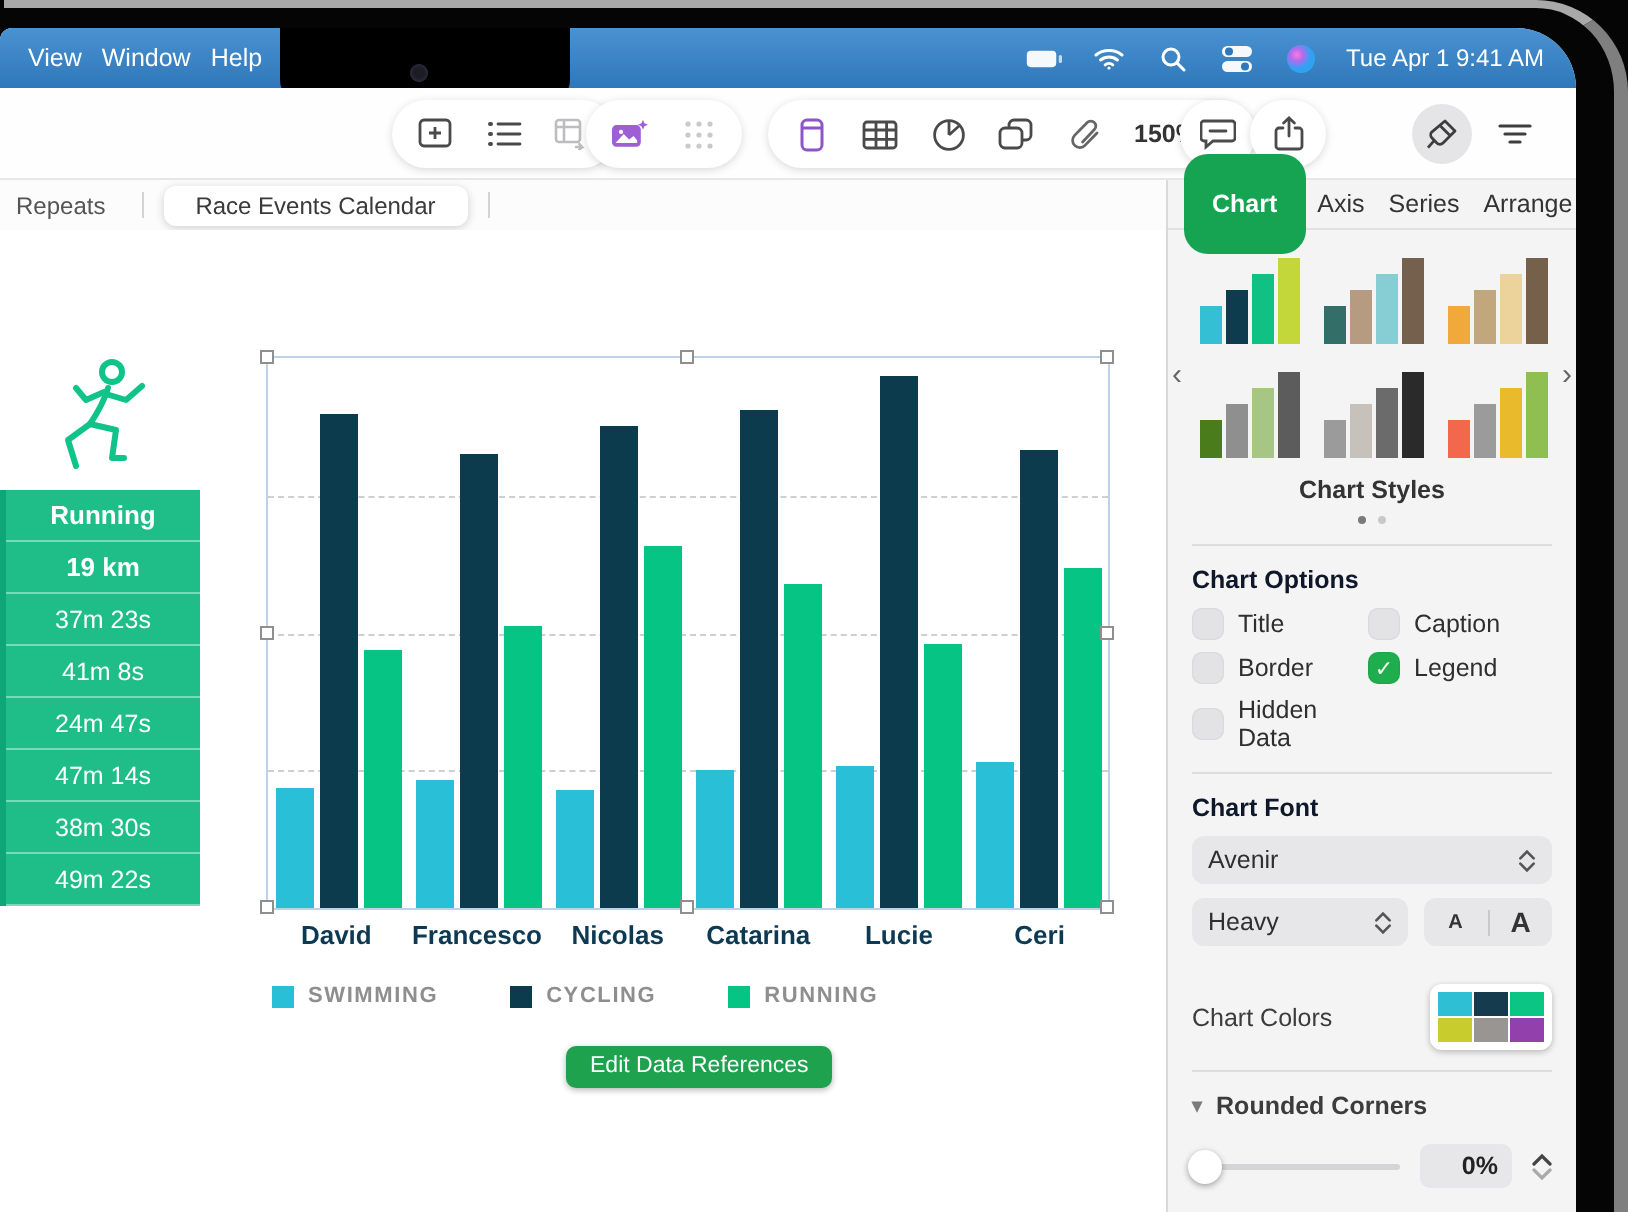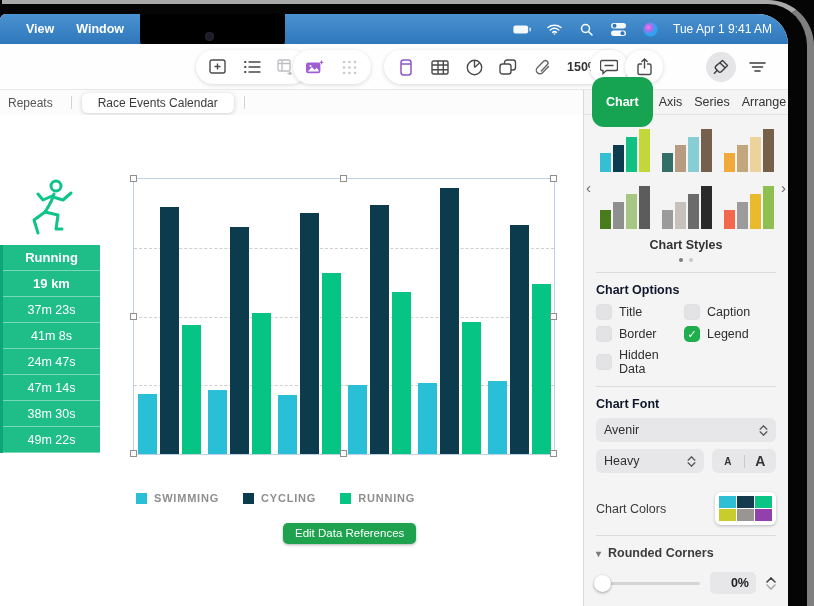--- a/index.html
+++ b/index.html
@@ -7,21 +7,21 @@
   .device { position:relative; width:814px; height:606px; background:#050505; overflow:hidden; }
   .rim { position:absolute; top:0; right:0; width:812px; height:606px;
          border-top:4px solid #a9a9a9; border-right:7px solid #7f7f7f; border-top-right-radius:46px; }
   .screen { position:absolute; top:14px; left:0; width:788px; height:592px; background:#fff;
             border-radius:6px 30px 0 0; overflow:hidden; }
 
   
   .menubar { position:absolute; top:0; left:0; right:0; height:30px;
              background:linear-gradient(180deg,#4a92d1,#2e77ba);
              display:flex; align-items:center; color:#fff; font-size:12.5px; }
-  .menubar .menus { display:flex; gap:22px; padding-left:26px;font-weight:bold; }
+  .menubar .menus { display:flex; gap:10px; padding-left:14px; }
   .menubar .menus span { cursor:default; }
   .status { position:absolute; right:16px; top:0; height:30px; display:flex; align-items:center; gap:14px; color:#fff; }
   .clock { font-size:12px; white-space:nowrap; }
   .notch { position:absolute; top:0; left:140px; width:145px; height:38px; background:#000;
            border-radius:0 0 12px 12px; }
   .cam { position:absolute; top:18px; left:65px; width:9px; height:9px; border-radius:50%;
          background:#1c1c24; box-shadow:inset 0 0 2px #3a3a55; }
 
   
   .toolbar { position:absolute; top:30px; left:0; right:0; height:46px; background:#fefefe;
@@ -55,21 +55,21 @@
   
   .chart-area { position:absolute; left:133px; top:164px; width:422px; height:277px;
                 border:1px solid #bcd2e8; }
   .gridline { position:absolute; left:0; right:0; height:0; border-top:1px dashed #cfcfcf; }
   .bars { position:absolute; inset:0; display:flex; }
   .bar-group { flex:1; display:flex; align-items:flex-end; justify-content:center; gap:3px; }
   .bar { width:19px; }
   .handle { position:absolute; width:7px; height:7px; background:#fff; border:1px solid #8f8f8f; }
   .x-labels { position:absolute; left:133px; top:446px; width:422px; display:flex; }
   .x-labels span { flex:1; text-align:center; font-size:13px; font-weight:bold; color:#0d3a52; }
-  .legend { position:absolute; left:136px; top:478px; display:flex; gap:24px; align-items:center; }
+  .legend { position:absolute; left:136px; top:478px; display:flex; gap:36px; align-items:center; }
   .legend .item { display:flex; align-items:center; gap:7px; font-size:11px; font-weight:bold;
                   color:#8e8e8e; letter-spacing:.8px; }
   .legend .sw { width:11px; height:11px; }
   .edit-btn { position:absolute; left:283px; top:509px; height:21px; padding:0 12px;
               background:#1ea24e; color:#fff; font-size:11.5px; line-height:21px;
               border:none; border-radius:5px; box-shadow:0 1px 3px rgba(0,0,0,.3); cursor:pointer;
               font-family:"Liberation Sans",sans-serif; }
 
   
   .panel { position:absolute; top:76px; left:583px; right:0; bottom:0; background:#f4f4f5;
@@ -367,20 +367,28 @@
         </div>
     <div class="handle" style="left: calc(0% - 4px); top: calc(0% - 4px);"></div>
         <div class="handle" style="left: calc(50% - 4px); top: calc(0% - 4px);"></div>
         <div class="handle" style="left: calc(100% - 4px); top: calc(0% - 4px);"></div>
         <div class="handle" style="left: calc(0% - 4px); top: calc(50% - 4px);"></div>
         <div class="handle" style="left: calc(100% - 4px); top: calc(50% - 4px);"></div>
         <div class="handle" style="left: calc(0% - 4px); top: calc(100% - 4px);"></div>
         <div class="handle" style="left: calc(50% - 4px); top: calc(100% - 4px);"></div>
         <div class="handle" style="left: calc(100% - 4px); top: calc(100% - 4px);"></div>
       </div>
+    <div class="x-labels" id="x-labels">
+        <span>David</span>
+        <span>Francesco</span>
+        <span>Nicolas</span>
+        <span>Catarina</span>
+        <span>Lucie</span>
+        <span>Ceri</span>
+      </div>
     <div class="legend" id="legend">
         <span class="item">
           <span class="sw" style="background: rgb(41, 191, 214);"></span>
           <span>SWIMMING</span>
         </span>
         <span class="item">
           <span class="sw" style="background: rgb(11, 59, 77);"></span>
           <span>CYCLING</span>
         </span>
         <span class="item">

